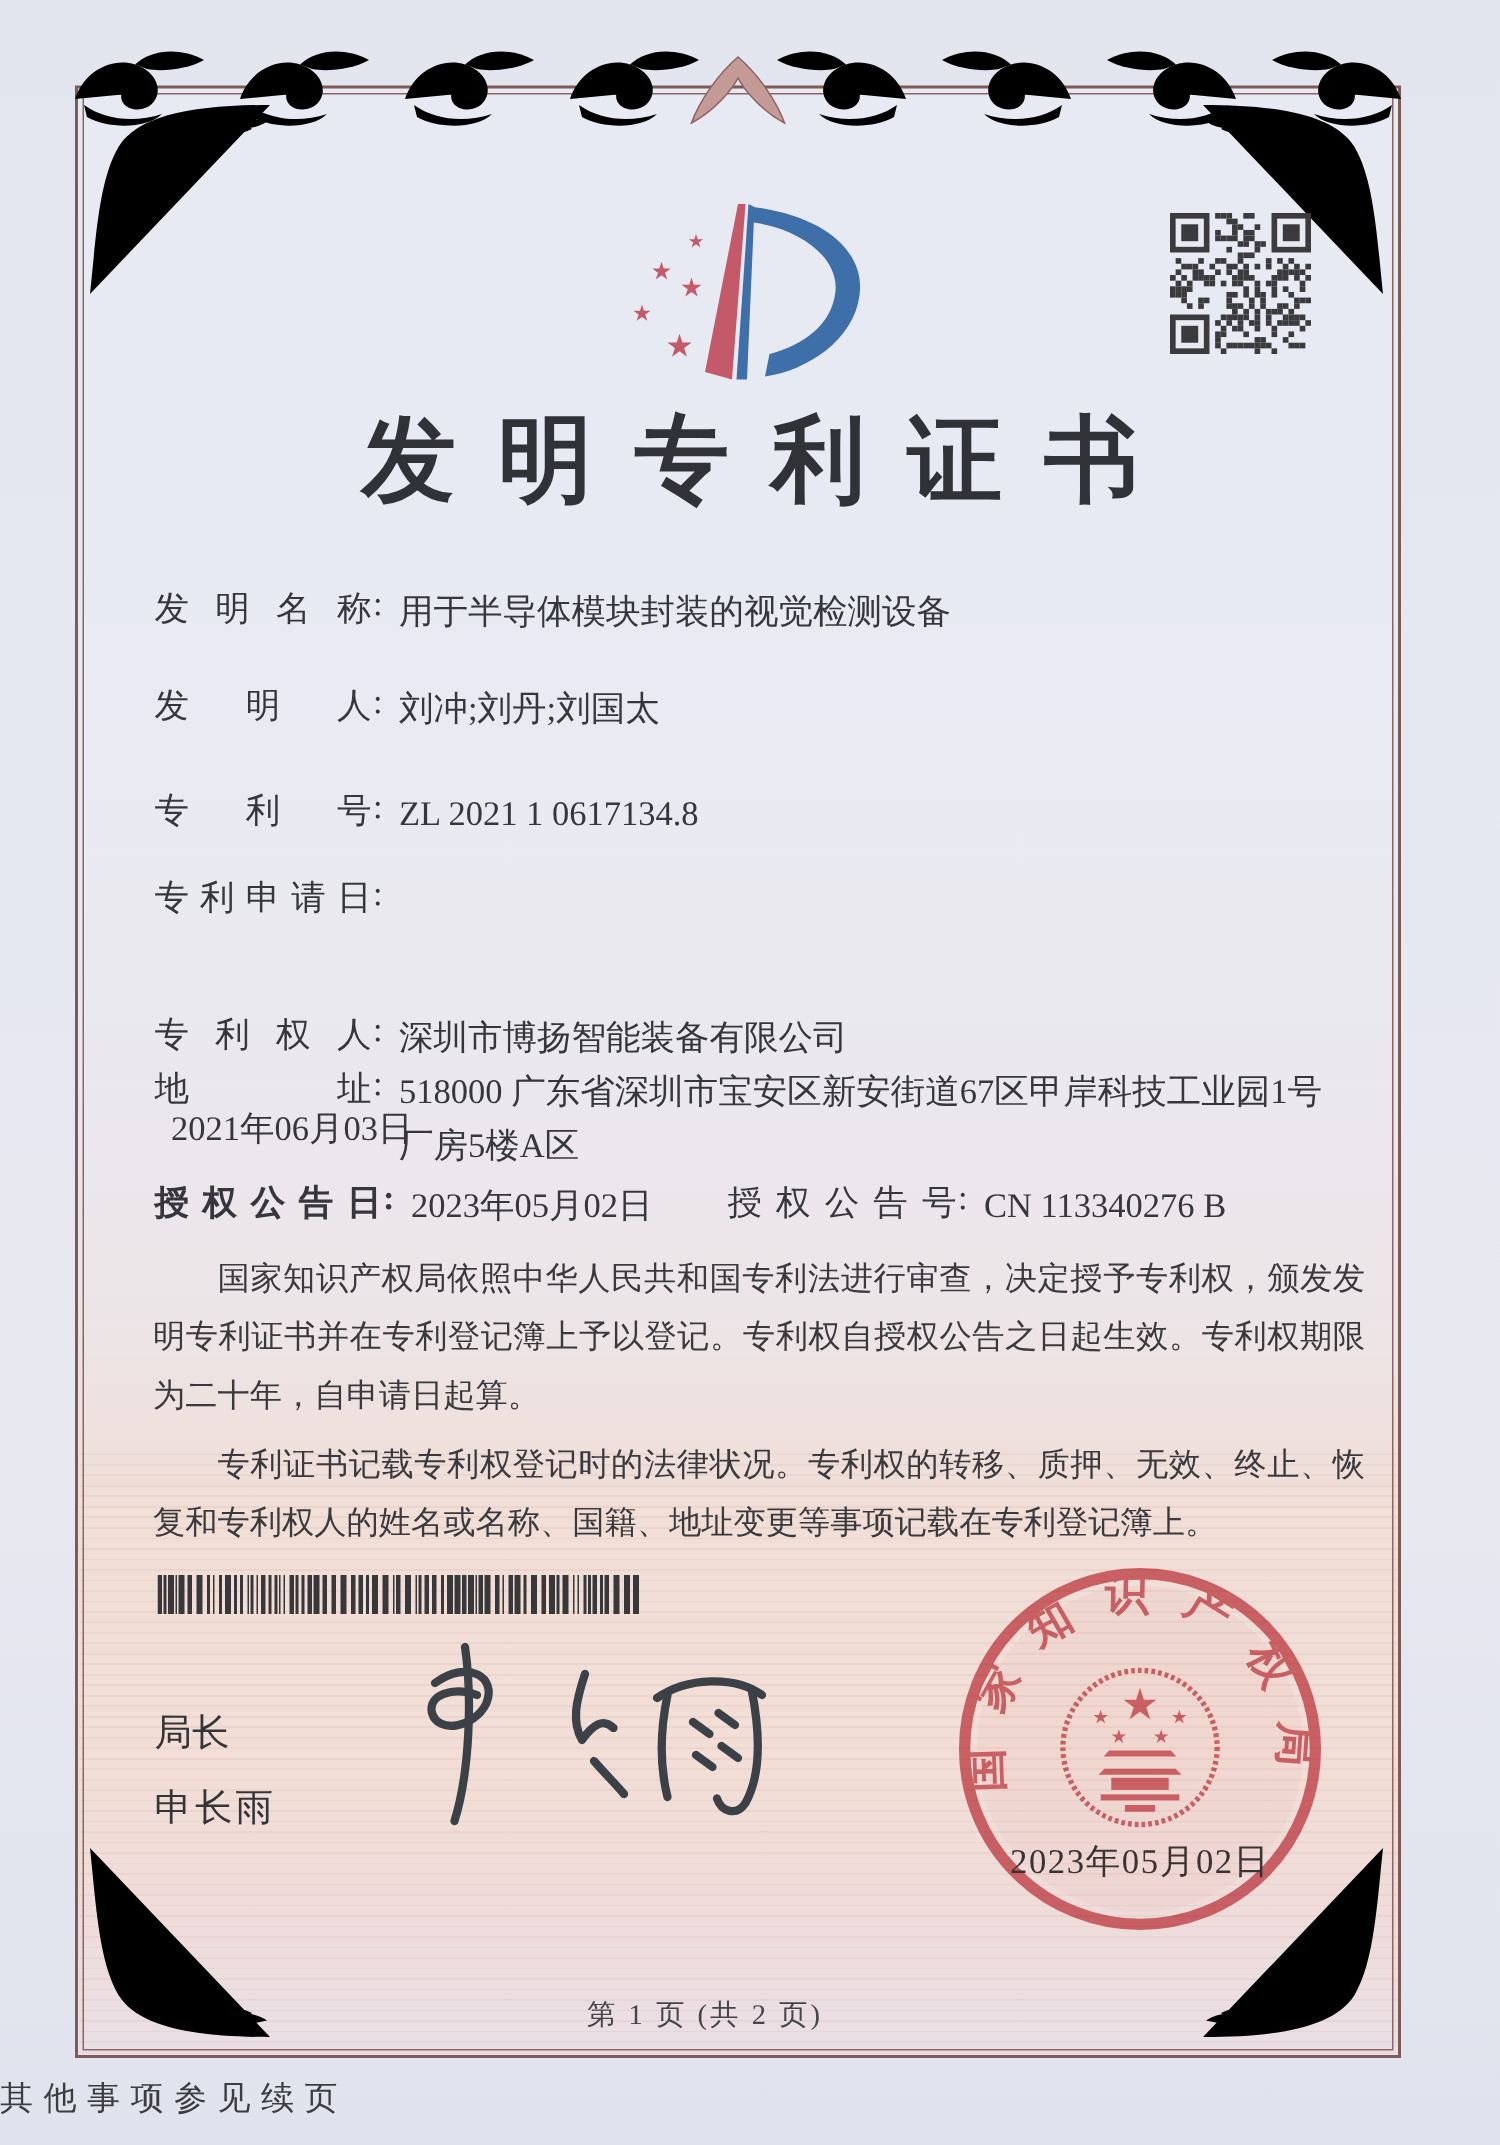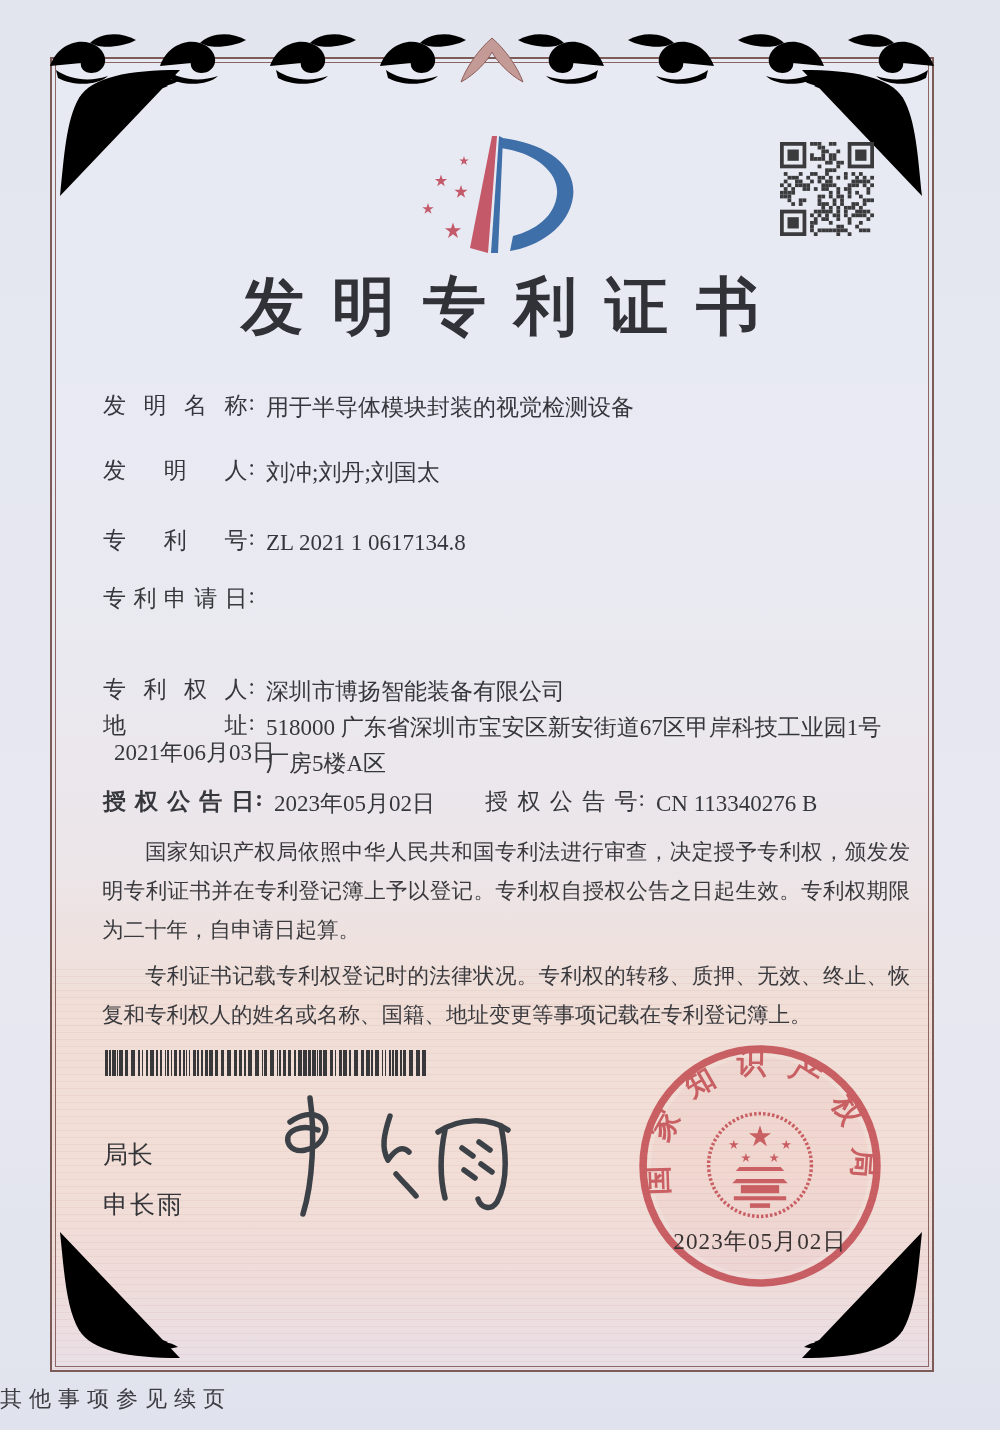--- a/index.html
+++ b/index.html
@@ -503,15 +503,16 @@
       <use href="#star5" transform="translate(278,234) scale(10)"></use>
       <path d="M202,260 L298,260 L291,252 L209,252 Z"></path>
       <path d="M195,284 L305,284 L297,276 L203,276 Z"></path>
       <rect x="212" y="288" width="76" height="16"></rect>
       <rect x="198" y="310" width="104" height="8"></rect>
       <rect x="230" y="324" width="40" height="9"></rect>
     </g>
     <text x="250" y="414" text-anchor="middle" font-size="46" letter-spacing="2" fill="#2e2c2c" font-family="Liberation Serif, DejaVu Serif, serif">2023年05月02日</text>
   </svg>
 
+  <div class="page-no">第 1 页 (共 2 页)</div>
   <div class="cont-note">其他事项参见续页</div>
 
 </div>
 
 </body></html>

